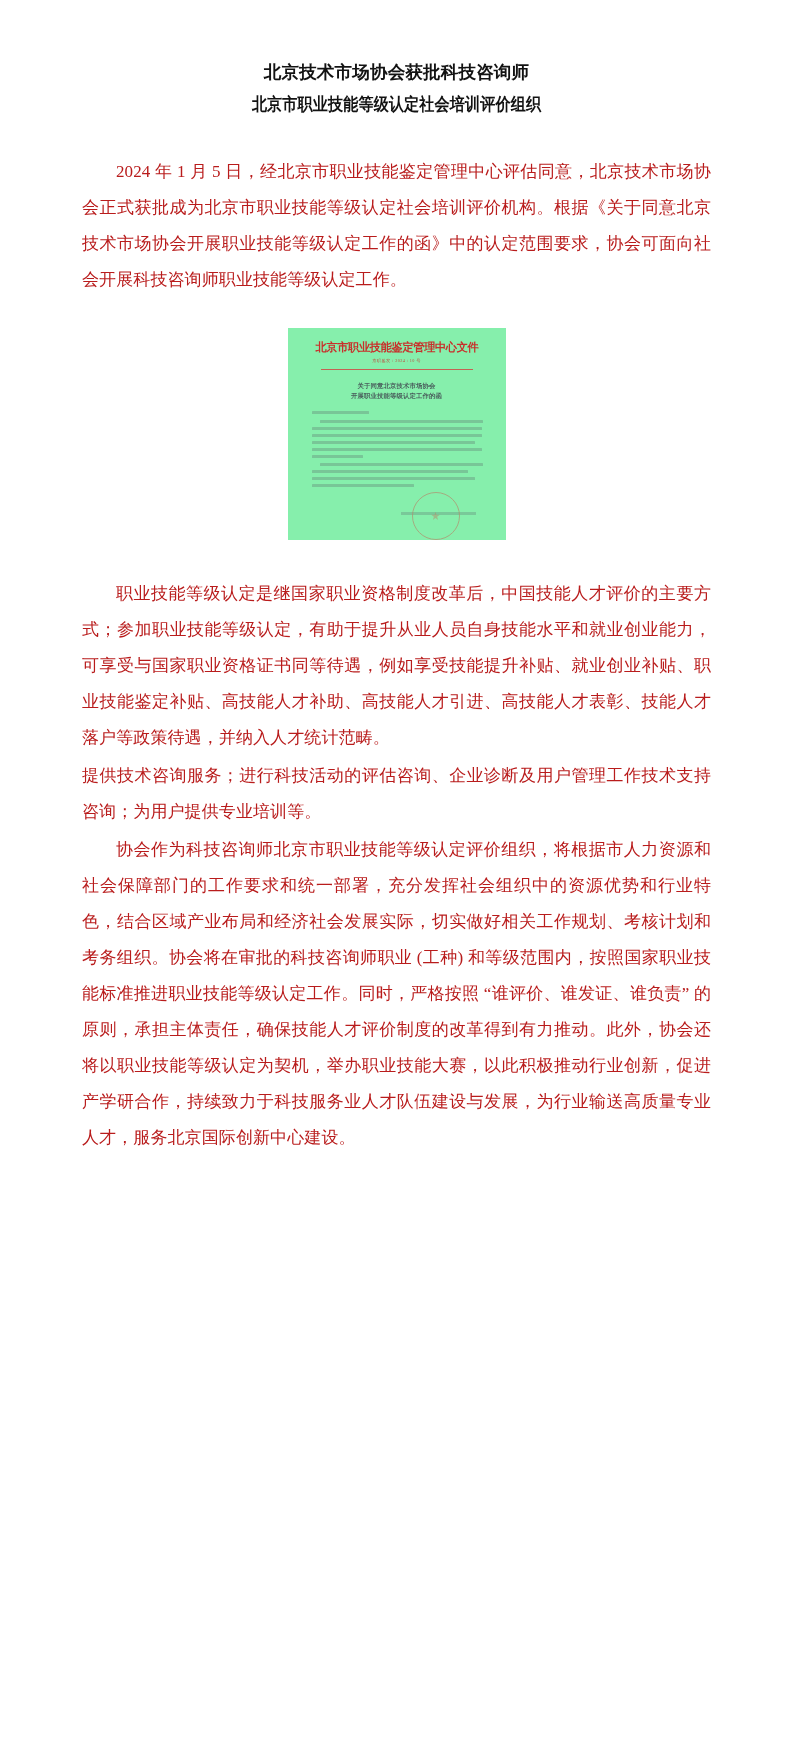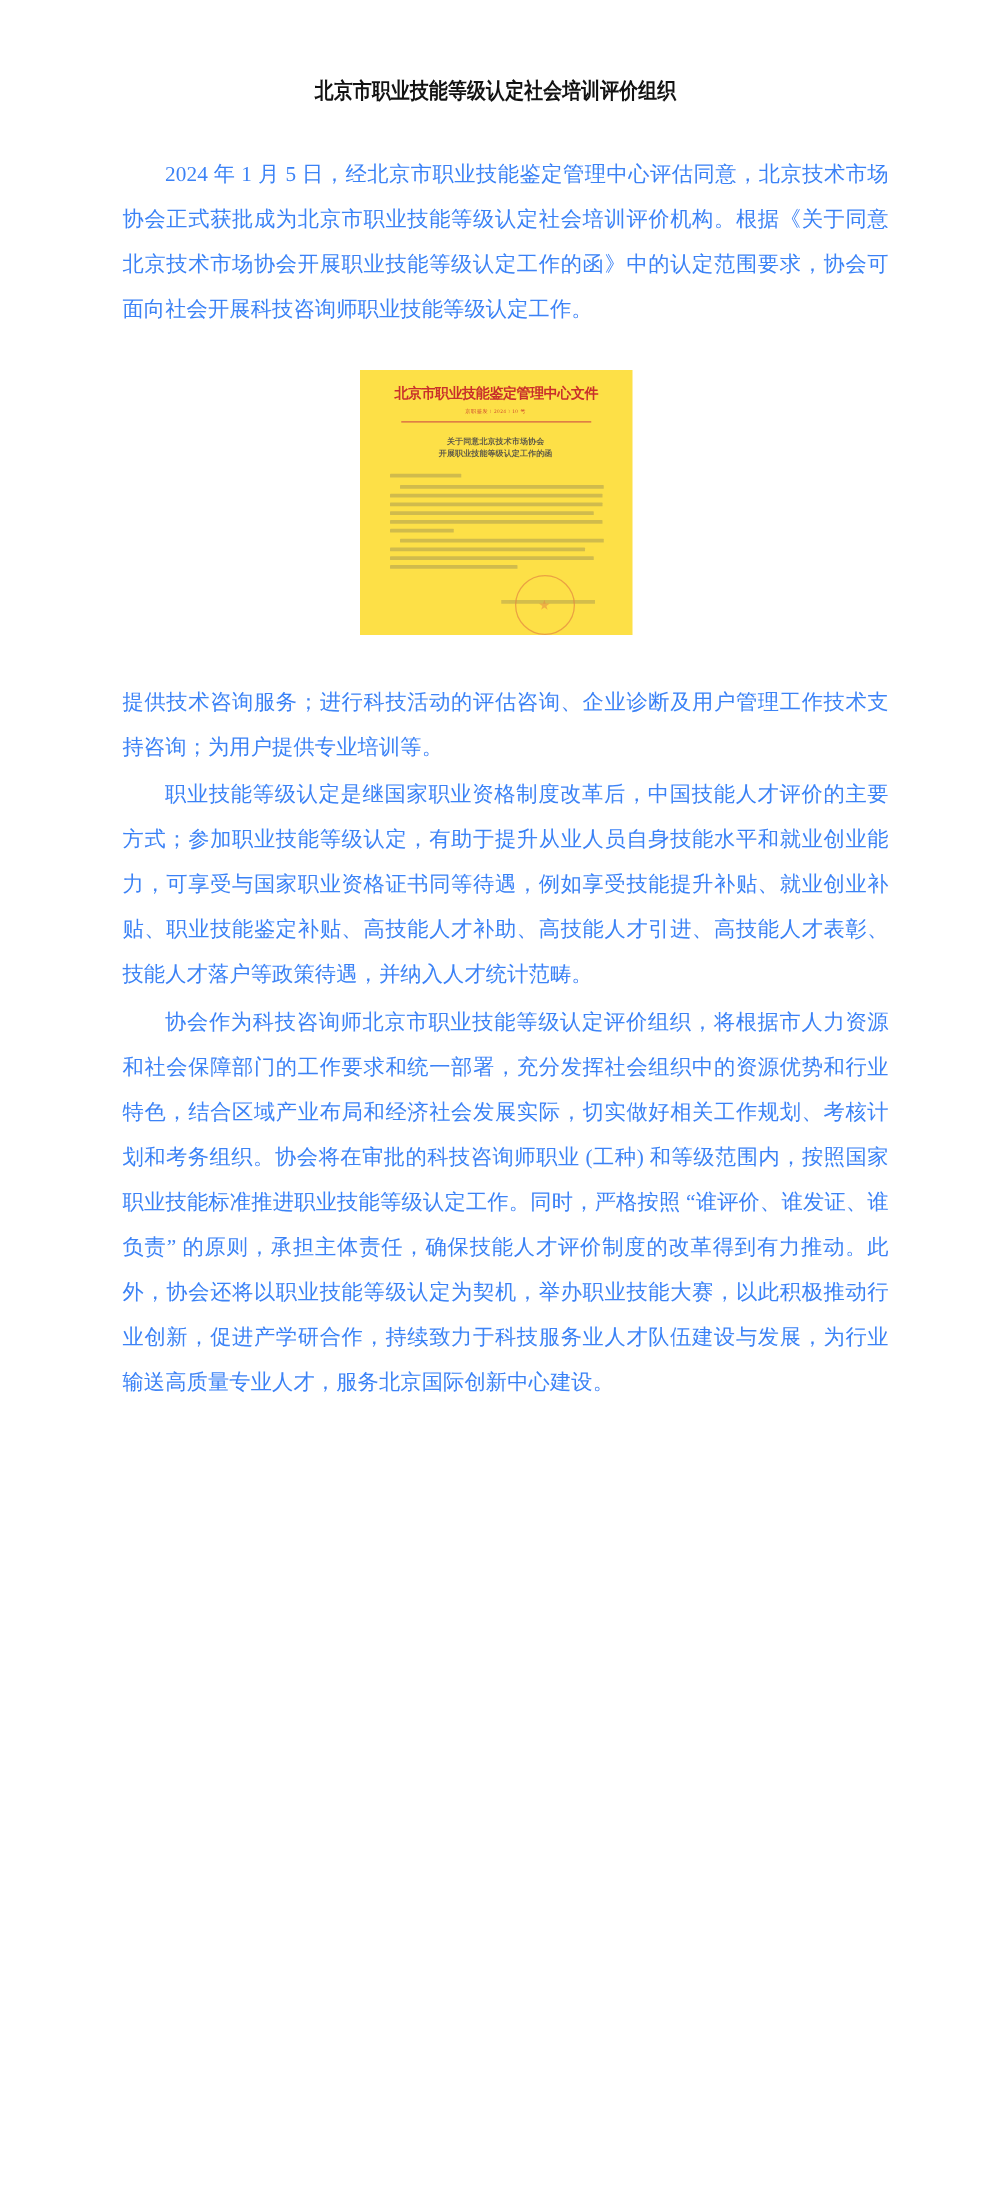--- a/index.html
+++ b/index.html
@@ -41,43 +41,43 @@
     transform-origin: center center;
     display: block;
   }
 
   
   .para {
     font-size: 17px;
     line-height: 36px;
     text-align: justify;
     text-justify: inter-ideograph;
-    color: #3b82f6;
-    margin: 0 0 2px 16px;
+    color: #b91c1c;
+    margin: 0 0 2px 0;
     text-indent: 2em;
     letter-spacing: 0.1px;
   }
   .para.no-indent {
     text-indent: 0;
   }
   .para-gap {
     height: 10px;
   }
 
   
   .figure {
     margin: 30px auto 26px auto;
     width: 218px;
     position: relative;
   }
   .scan {
     position: relative;
     width: 218px;
     height: 212px;
-    background: #fde047;
+    background: #86efac;
     overflow: hidden;
   }
   .scan-header {
     text-align: center;
     color: #c8302b;
     font-family: "Liberation Serif", "DejaVu Serif", serif;
     font-weight: 700;
     font-size: 11.5px;
     letter-spacing: -0.3px;
     line-height: 14px;
@@ -166,20 +166,21 @@
     clip-path: polygon(50% 0%, 61% 35%, 98% 35%, 68% 57%, 79% 91%, 50% 70%, 21% 91%, 32% 57%, 2% 35%, 39% 35%);
     opacity: 0.75;
   }
 </style>
 </head>
 <body>
 
 <div class="page">
 
   <div class="title-block">
+    <div class="title-line">北京技术市场协会获批科技咨询师</div>
     <div class="title-line condensed">北京市职业技能等级认定社会培训评价组织</div>
   </div>
 
   <p class="para">2024 年 1 月 5 日，经北京市职业技能鉴定管理中心评估同意，北京技术市场协会正式获批成为北京市职业技能等级认定社会培训评价机构。根据《关于同意北京技术市场协会开展职业技能等级认定工作的函》中的认定范围要求，协会可面向社会开展科技咨询师职业技能等级认定工作。</p>
 
   <div class="figure">
     <div class="scan">
 
       <div class="scan-header">北京市职业技能鉴定管理中心文件</div>
 
@@ -210,19 +211,19 @@
           <div class="scan-seal"></div>
         </div>
       </div>
 
     </div>
   </div>
 
 
   <div class="para-gap"></div>
 
+  <p class="para">职业技能等级认定是继国家职业资格制度改革后，中国技能人才评价的主要方式；参加职业技能等级认定，有助于提升从业人员自身技能水平和就业创业能力，可享受与国家职业资格证书同等待遇，例如享受技能提升补贴、就业创业补贴、职业技能鉴定补贴、高技能人才补助、高技能人才引进、高技能人才表彰、技能人才落户等政策待遇，并纳入人才统计范畴。</p>
+
   <p class="para no-indent">提供技术咨询服务；进行科技活动的评估咨询、企业诊断及用户管理工作技术支持咨询；为用户提供专业培训等。</p>
 
-  <p class="para">职业技能等级认定是继国家职业资格制度改革后，中国技能人才评价的主要方式；参加职业技能等级认定，有助于提升从业人员自身技能水平和就业创业能力，可享受与国家职业资格证书同等待遇，例如享受技能提升补贴、就业创业补贴、职业技能鉴定补贴、高技能人才补助、高技能人才引进、高技能人才表彰、技能人才落户等政策待遇，并纳入人才统计范畴。</p>
-
   <p class="para">协会作为科技咨询师北京市职业技能等级认定评价组织，将根据市人力资源和社会保障部门的工作要求和统一部署，充分发挥社会组织中的资源优势和行业特色，结合区域产业布局和经济社会发展实际，切实做好相关工作规划、考核计划和考务组织。协会将在审批的科技咨询师职业 (工种) 和等级范围内，按照国家职业技能标准推进职业技能等级认定工作。同时，严格按照 “谁评价、谁发证、谁负责” 的原则，承担主体责任，确保技能人才评价制度的改革得到有力推动。此外，协会还将以职业技能等级认定为契机，举办职业技能大赛，以此积极推动行业创新，促进产学研合作，持续致力于科技服务业人才队伍建设与发展，为行业输送高质量专业人才，服务北京国际创新中心建设。</p>
 
 </div>
 
 </body></html>

